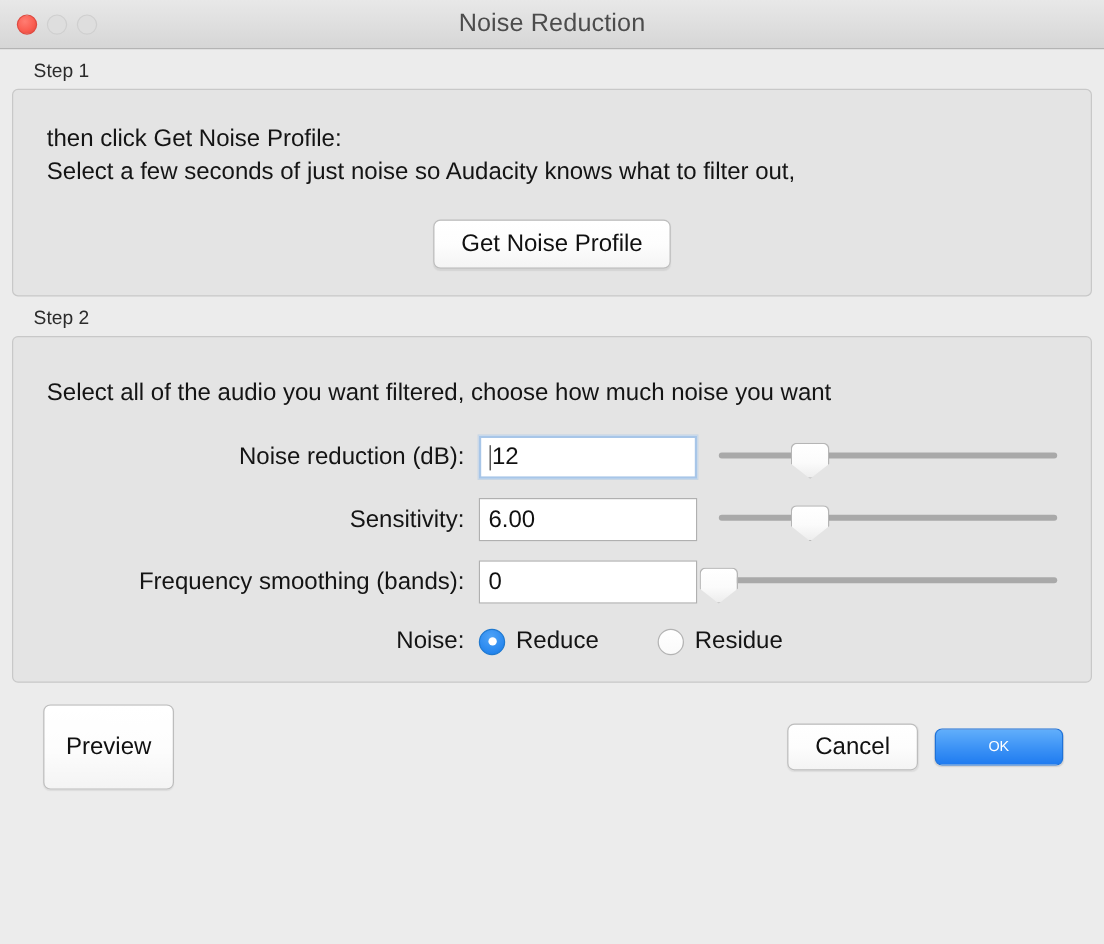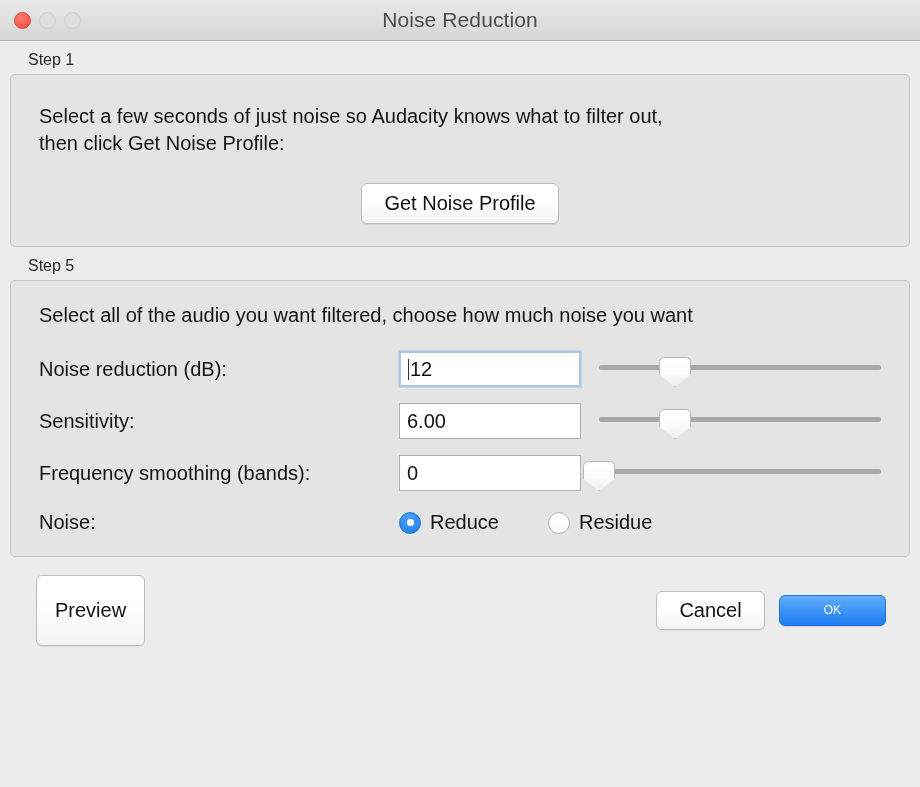--- a/index.html
+++ b/index.html
@@ -107,33 +107,34 @@
     border: 1px solid #bdbdbd;
     border-radius: 6px;
     padding: 22px 18px;
     box-shadow: 0 1px 1px rgba(0,0,0,0.07);
     cursor: default;
     line-height: 1.25;
   }
   .btn-profile { padding: 7px 22px; }
 
   
-  .step2-panel { padding: 21px 0 22px 0; }
+  .step2-panel { padding: 33px 0 22px 0; }
 
   .controls {
     margin-top: 22px;
     padding: 0 20px 0 28px;
   }
   .ctrl-row {
     display: flex;
     align-items: center;
     margin-bottom: 16px;
   }
   .ctrl-label {
     width: 360px;
+    text-align: right;
     font-size: 20px;
     color: #141414;
     padding-right: 12px;
     box-sizing: border-box;
     white-space: nowrap;
   }
   .field {
     width: 182px;
     height: 36px;
     background: #ffffff;
@@ -261,31 +262,31 @@
     </div>
     <div class="window-title">Noise Reduction</div>
   </div>
 
   <div class="content">
 
     <div class="group">
       <div class="group-label">Step 1</div>
       <div class="group-panel step1-panel">
         <div class="instructions">
+          <div>then click Get Noise Profile:</div>
           <div>Select a few seconds of just noise so Audacity knows what to filter out,</div>
-          <div>then click Get Noise Profile:</div>
         </div>
         <div class="profile-row">
           <button class="btn btn-profile">Get Noise Profile</button>
         </div>
       </div>
     </div>
 
     <div class="group">
-      <div class="group-label">Step 5</div>
+      <div class="group-label">Step 2</div>
       <div class="group-panel step2-panel">
         <div class="instructions">
           <div>Select all of the audio you want filtered, choose how much noise you want</div>
         </div>
 
         <div class="controls">
 
           <div class="ctrl-row">
             <div class="ctrl-label">Noise reduction (dB):</div>
             <div class="field focused">

